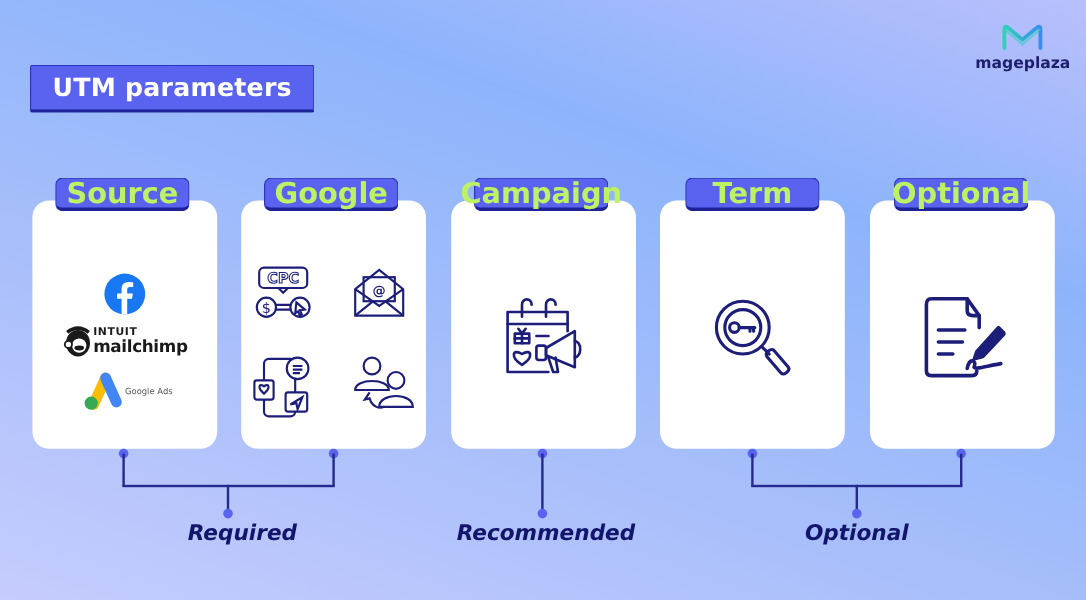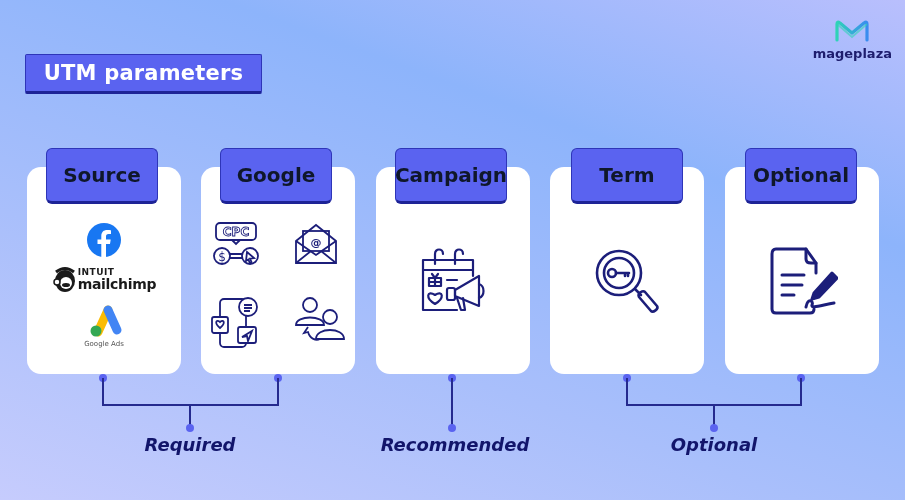--- a/index.html
+++ b/index.html
@@ -21,26 +21,26 @@
     letter-spacing: 0.2px;
   }
   .logo { position: absolute; left: 812px; top: 18px; width: 80px; text-align: right; }
   .logo svg { display: block; margin: 0 auto; }
   .logo-text { font-size: 13px; font-weight: bold; color: #1e1e6e; margin-top: 2px; }
   .card {
     position: absolute; top: 167px; width: 154px; height: 207px;
     background: #ffffff; border-radius: 14px;
   }
   .card-label {
-    position: absolute; top: 148px; width: 112px; height: 56px;
+    position: absolute; top: 148px; width: 112px; height: 28px;
     background: #5a63f0;
     border: 1px solid #2e35b8;
     border-bottom: 3px solid #1d2396;
     border-radius: 6px;
-    color: #0f172a; font-size: 20px; font-weight: bold;
+    color: #bef264; font-size: 24px; font-weight: bold;
     display: flex; align-items: center; justify-content: center;
   }
   .card-icons { position: absolute; left: 0; right: 0; top: 30px; bottom: 10px; display: flex; align-items: center; justify-content: center; }
   .dot { position: absolute; width: 8px; height: 8px; border-radius: 50%; background: #5a63f0; }
   .line { position: absolute; background: #252a8e; }
   .group-label {
     position: absolute; top: 434px; font-size: 18px; font-style: italic; font-weight: bold;
     color: #12156b; text-align: center; width: 200px;
   }
   .src-stack { display: flex; flex-direction: column; align-items: center; gap: 8px; margin-top: 8px; }
@@ -83,21 +83,21 @@
           <ellipse cx="14" cy="17" rx="6" ry="6" fill="#fff"></ellipse>
           <ellipse cx="14" cy="19" rx="4" ry="2" fill="#1a1a1a"></ellipse>
           <circle cx="5" cy="16" r="3" fill="#fff" stroke="#1a1a1a" stroke-width="1.5"></circle>
           <path d="M4 6 Q13 -1 22 6" fill="none" stroke="#1a1a1a" stroke-width="3"></path>
         </svg>
         <div class="mc-text">
           <div class="mc-top">INTUIT</div>
           <div class="mc-bottom">mailchimp</div>
         </div>
       </div>
-      <div style="display:flex;flex-direction:column;align-items:center;">
+      <div style="display:flex;flex-direction:row;align-items:center;">
         <svg width="40" height="36" viewBox="0 0 40 36">
           <path d="M14 30 L24 8" stroke="#fbbc04" stroke-width="9" stroke-linecap="round"></path>
           <path d="M24 8 L33 28" stroke="#4285f4" stroke-width="9" stroke-linecap="round"></path>
           <circle cx="12" cy="29" r="5.5" fill="#34a853"></circle>
         </svg>
         <div class="gads-label">Google Ads</div>
       </div>
     </div>
   </div>
 </div>
@@ -191,21 +191,21 @@
 </div>
 <div class="card-label" style="left:745px;">Optional</div>
 
 <div class="dot" style="left:99px;top:374px;"></div>
 <div class="dot" style="left:274px;top:374px;"></div>
 <div class="line" style="left:102px;top:378px;width:2px;height:27px;"></div>
 <div class="line" style="left:277px;top:378px;width:2px;height:27px;"></div>
 <div class="line" style="left:102px;top:404px;width:177px;height:2px;"></div>
 <div class="line" style="left:189px;top:404px;width:2px;height:24px;"></div>
 <div class="dot" style="left:186px;top:424px;"></div>
-<div class="group-label" style="left:90px;">Required</div>
+<div class="group-label" style="left:102px;">Required</div>
 
 <div class="dot" style="left:448px;top:374px;"></div>
 <div class="line" style="left:451px;top:378px;width:2px;height:50px;"></div>
 <div class="dot" style="left:448px;top:424px;"></div>
 <div class="group-label" style="left:355px;font-style:italic;">Recommended</div>
 
 <div class="dot" style="left:623px;top:374px;"></div>
 <div class="dot" style="left:797px;top:374px;"></div>
 <div class="line" style="left:626px;top:378px;width:2px;height:27px;"></div>
 <div class="line" style="left:800px;top:378px;width:2px;height:27px;"></div>

